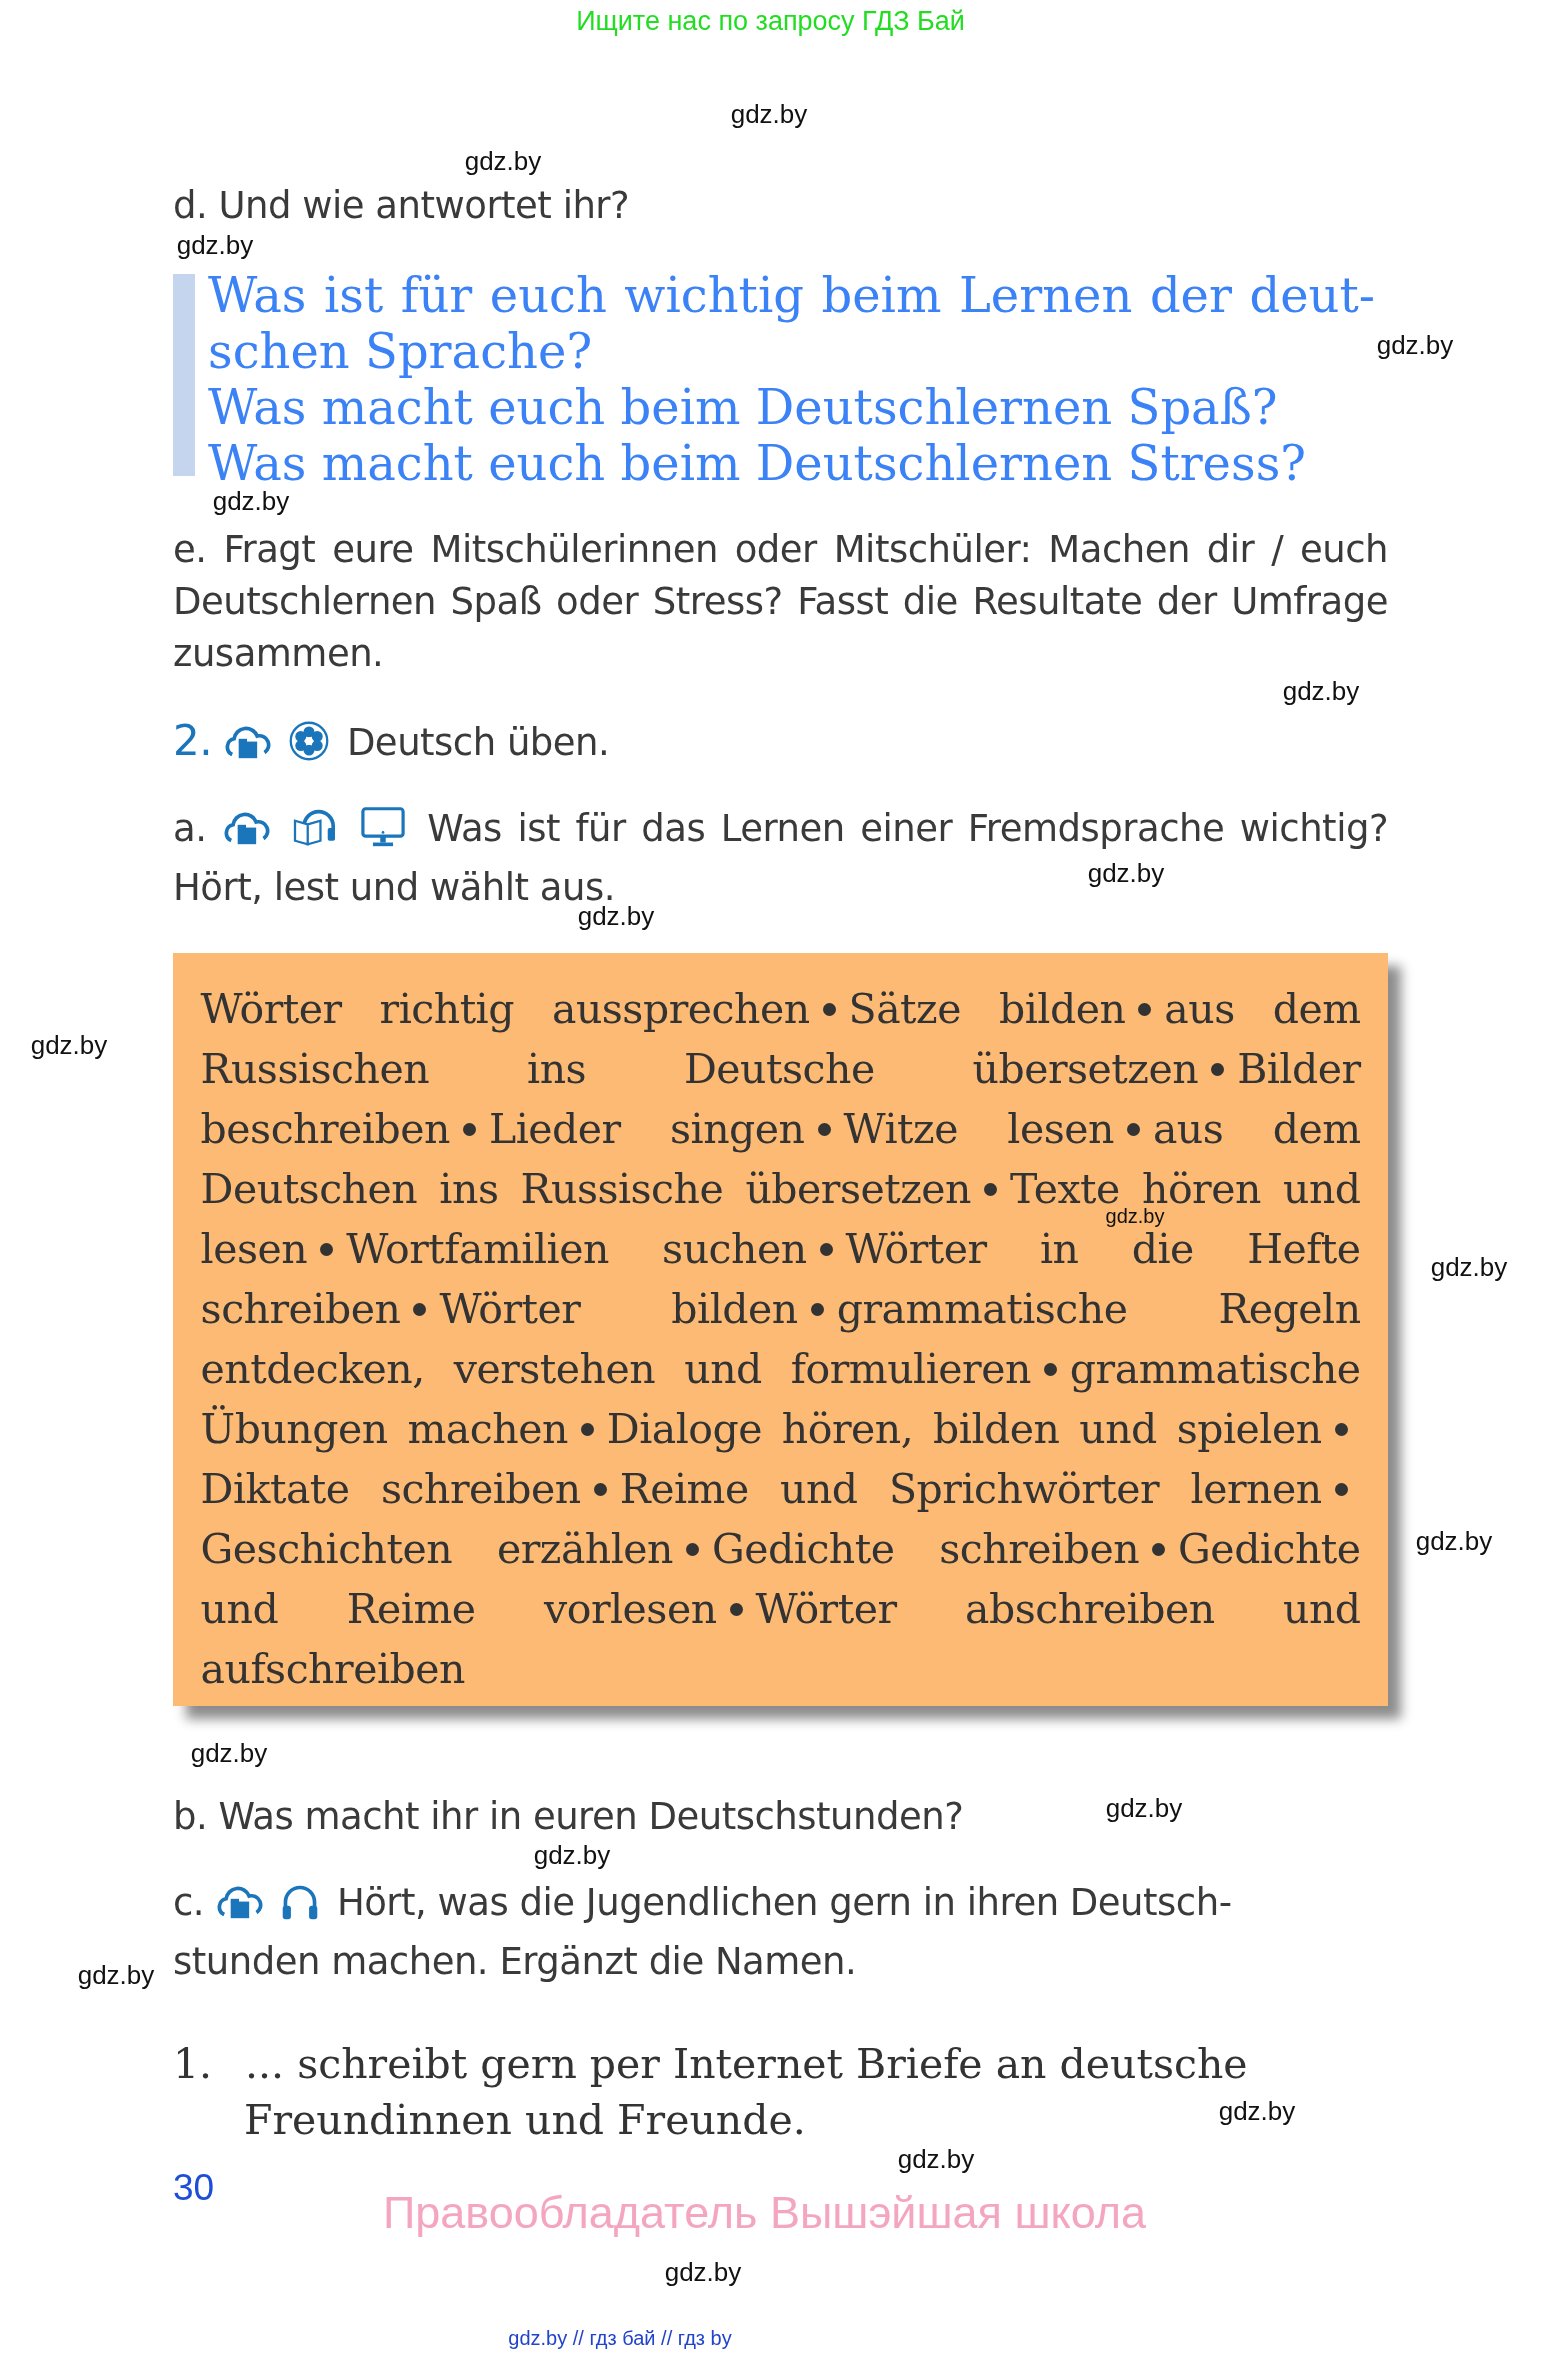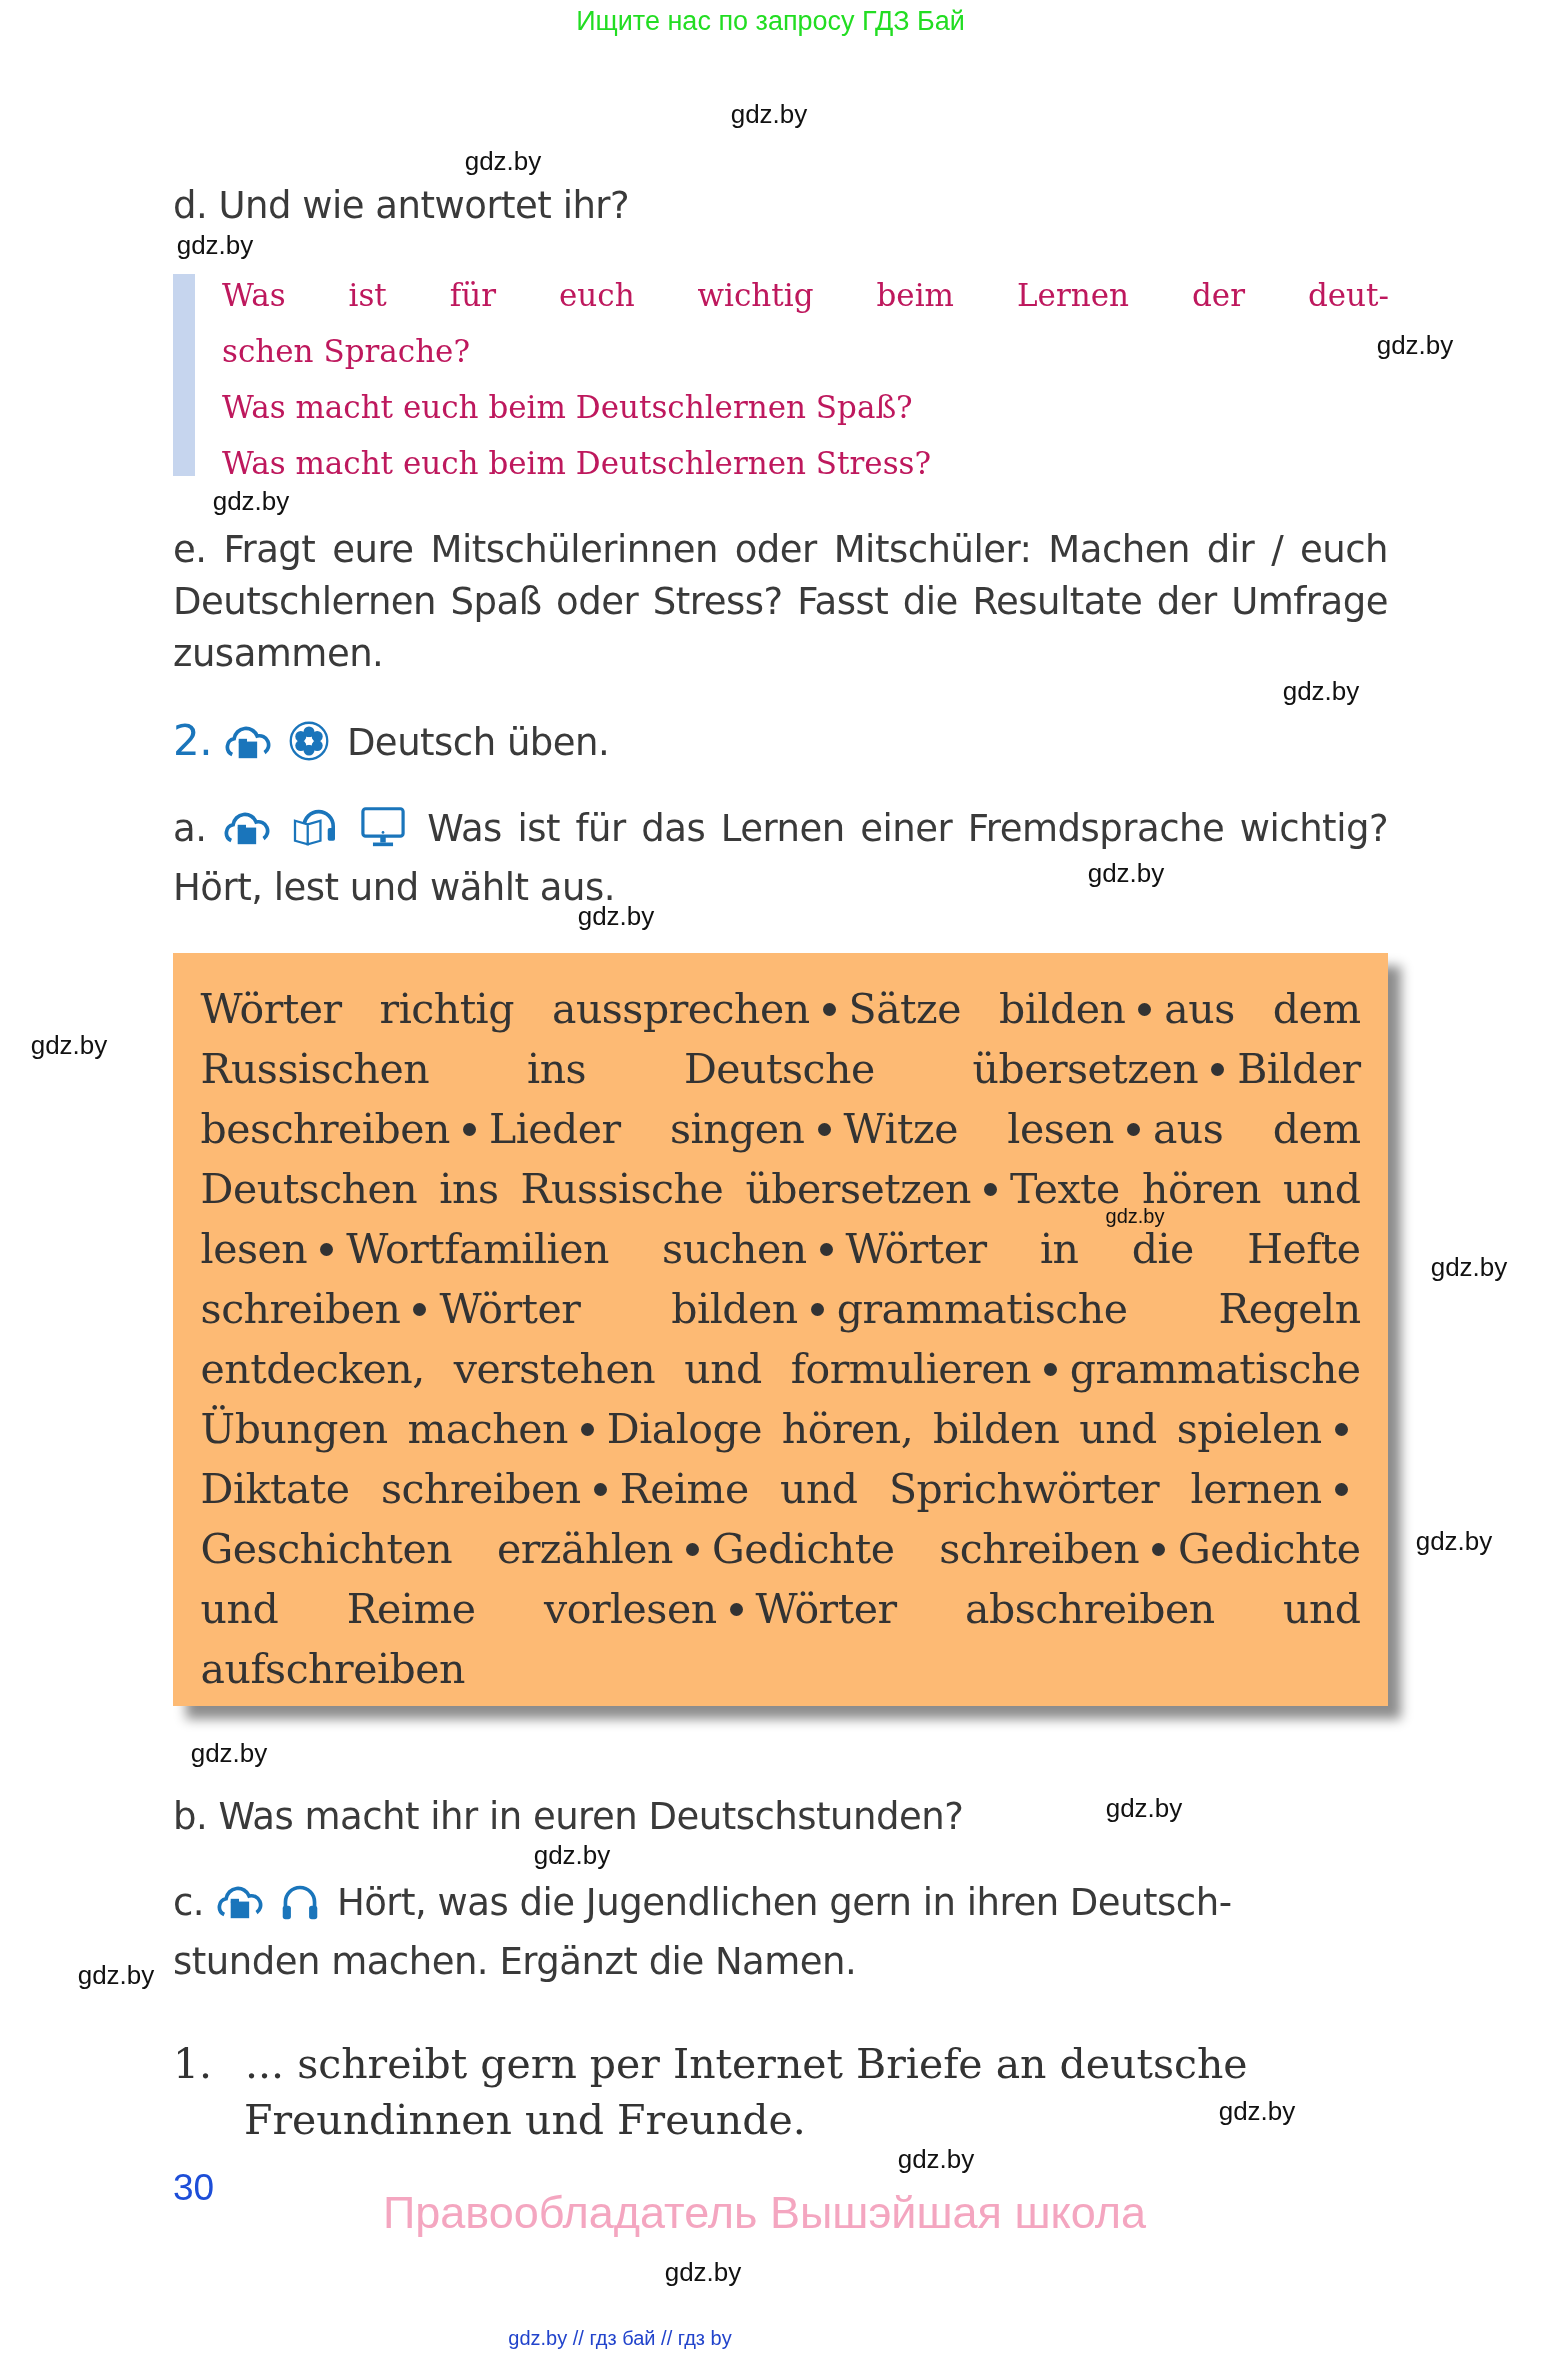--- a/index.html
+++ b/index.html
@@ -5,21 +5,21 @@
   html, body { margin: 0; padding: 0; background: #ffffff; }
   body { width: 1541px; height: 2377px; position: relative; overflow: hidden; color: #333333; }
   .abs { position: absolute; }
   .wm { position: absolute; font-family: "Liberation Sans", sans-serif; font-size: 26px; color: #111; transform: translate(-50%, -50%); white-space: nowrap; }
   .wm.small { font-size: 20px; }
   .top-banner { left: 0; width: 1541px; top: 5.5px; text-align: center; font-family: "Liberation Sans", sans-serif; font-size: 27px; color: #22dd22; }
   .heading { font-family: "DejaVu Sans", "Liberation Sans", sans-serif; font-weight: normal; font-size: 37px; color: #3a3a3a; line-height: 52px; left: 173px; width: 1215px; letter-spacing: -0.5px; }
   .heading .num { color: #1a75bb; font-size: 42px; }
   .justify { text-align: justify; text-align-last: left; }
   .quote-bar { left: 173px; top: 274px; width: 22px; height: 202px; background: #c6d5ee; }
-  .quote-line { left: 222px; width: 1167px; font-family: "DejaVu Serif", "Liberation Serif", serif; font-size: 31px; color: #be185d; white-space: nowrap; line-height: 56px; }
+  .quote-line { left: 208px; width: 1167px; font-family: "DejaVu Serif", "Liberation Serif", serif; font-size: 48px; color: #3b82f6; white-space: nowrap; line-height: 56px; }
   .box { left: 173px; top: 953px; width: 1215px; height: 753px; background: #fdba74; box-shadow: 13px 13px 11px rgba(0,0,0,0.45); }
   .box-text { position: absolute; left: 27.6px; top: 26px; width: 1160px; font-family: "DejaVu Serif", "Liberation Serif", serif; font-size: 41px; line-height: 60px; color: #333; text-align: justify; text-align-last: left; letter-spacing: -0.5px; }
   .bullet { display: inline-block; width: 13px; height: 13px; border-radius: 50%; background: #333; vertical-align: middle; margin: 0 13px; position: relative; top: -2.8px; }
   .icon { display: inline-block; vertical-align: -7.4px; margin-right: 5.5px; }
   .item-line { left: 173px; width: 1215px; font-family: "DejaVu Serif", "Liberation Serif", serif; font-size: 41px; line-height: 55px; color: #333; margin-top: 22px; }
   .page-num { left: 173px; top: 2167px; font-family: Liberation Sans, sans-serif; font-size: 37px; color: #1d4ed8; }
   .rights { left: 0; width: 1529px; top: 2187px; text-align: center; font-family: "Liberation Sans", sans-serif; font-size: 45px; color: #f4a6c0; }
   .footer { left: 0; width: 1240px; top: 2327px; text-align: center; font-family: "Liberation Sans", sans-serif; font-size: 20px; color: #2244cc; }
 </style>
 </head>

